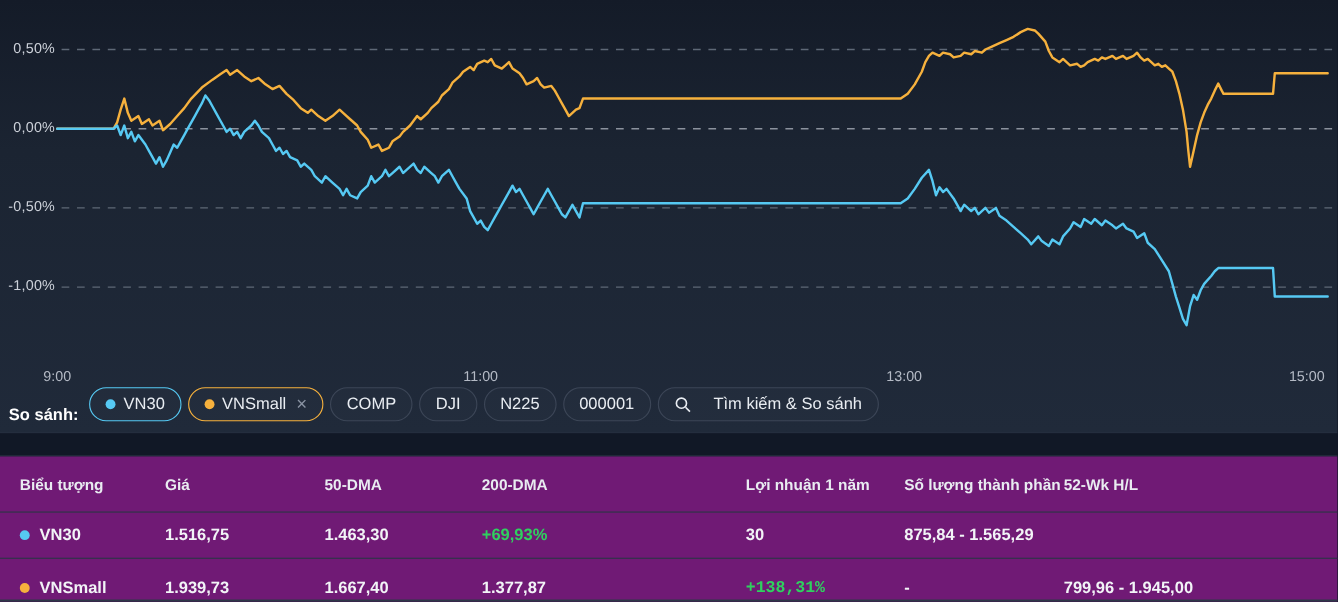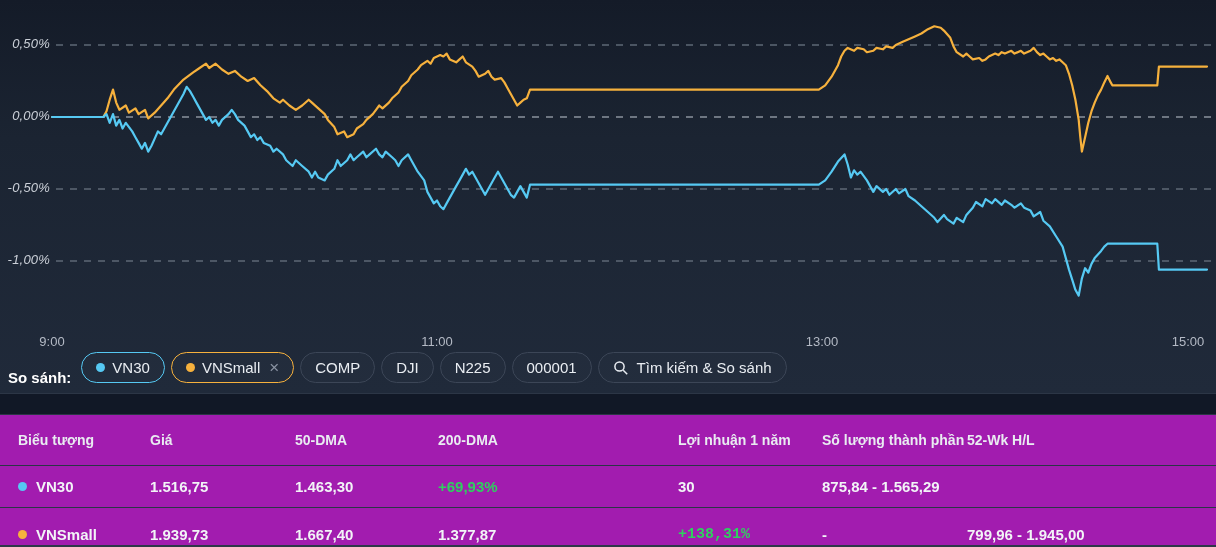--- a/index.html
+++ b/index.html
@@ -11,52 +11,52 @@
   
   .top-panel {
     position:absolute; top:0; left:0; width:1216px; height:394px;
     background:linear-gradient(180deg,#141b28 0%,#1b2432 35%,#202a3a 100%);
     border-bottom:1px solid #2c3646;
   }
   .chart-area { position:absolute; top:0; left:0; width:1216px; height:341px; }
   #chart-svg { position:absolute; top:0; left:0; }
   .y-tick {
     position:absolute; left:4px; width:46px; text-align:right;
-    font-size:13px; color:#ccd1d9; letter-spacing:0.2px;font-style:italic;
+    font-size:13px; color:#ccd1d9; letter-spacing:0.2px;
   }
   .x-tick {
     position:absolute; top:322px; transform:translateX(-50%);
     font-size:13px; color:#b4bac5;margin-top:12px;
   }
 
   
   .compare-bar {
     position:absolute; top:341px; left:0; width:1216px; height:53px;
     display:flex; align-items:center; padding-left:8px; gap:6px;
   }
   .compare-label { font-size:15px; font-weight:bold; color:#ffffff; margin-right:4px; white-space:nowrap;margin-top:20px; }
   .chip {
     display:flex; align-items:center; gap:7px; height:31px;
     padding:0 14px; border:1px solid #3c4657; border-radius:16px;
     color:#e9edf2; font-size:15px; cursor:pointer; white-space:nowrap;
     background:rgba(255,255,255,0.015);
   }
   .chip .dot { width:9px; height:9px; border-radius:50%; flex:0 0 auto; }
   .chip .close { color:#8a93a3; font-size:17px; line-height:1; margin-left:2px; }
-  .chip.search { gap:8px; }
+  .chip.search { gap:20px; }
   .chip.search svg { display:block; }
 
   
   .band {
     position:absolute; top:394px; left:0; width:1216px; height:21px;
     background:#111826; border-bottom:1px solid #2c3646;
   }
 
   
-  .table-section { position:absolute; top:415px; left:0; width:1216px; height:132px; background:#a21caf; }
+  .table-section { position:absolute; top:415px; left:0; width:1216px; height:132px; background:#701a75; }
   .trow {
     display:grid; grid-template-columns:132px 145px 143px 240px 144px 145px auto;
     padding-left:18px; align-items:center; width:1216px;
   }
   .trow.head { height:51px; border-bottom:1px solid #2b3545; }
   .trow.body1 { height:42px; border-bottom:1px solid #2b3545; }
   .trow.body2 { height:52px; }
   .th { font-size:14px; font-weight:bold; color:#e9ecf1; }
   .td { font-size:15px; font-weight:bold; color:#f2f4f7; }
   .sym { display:flex; align-items:center; gap:9px; }

